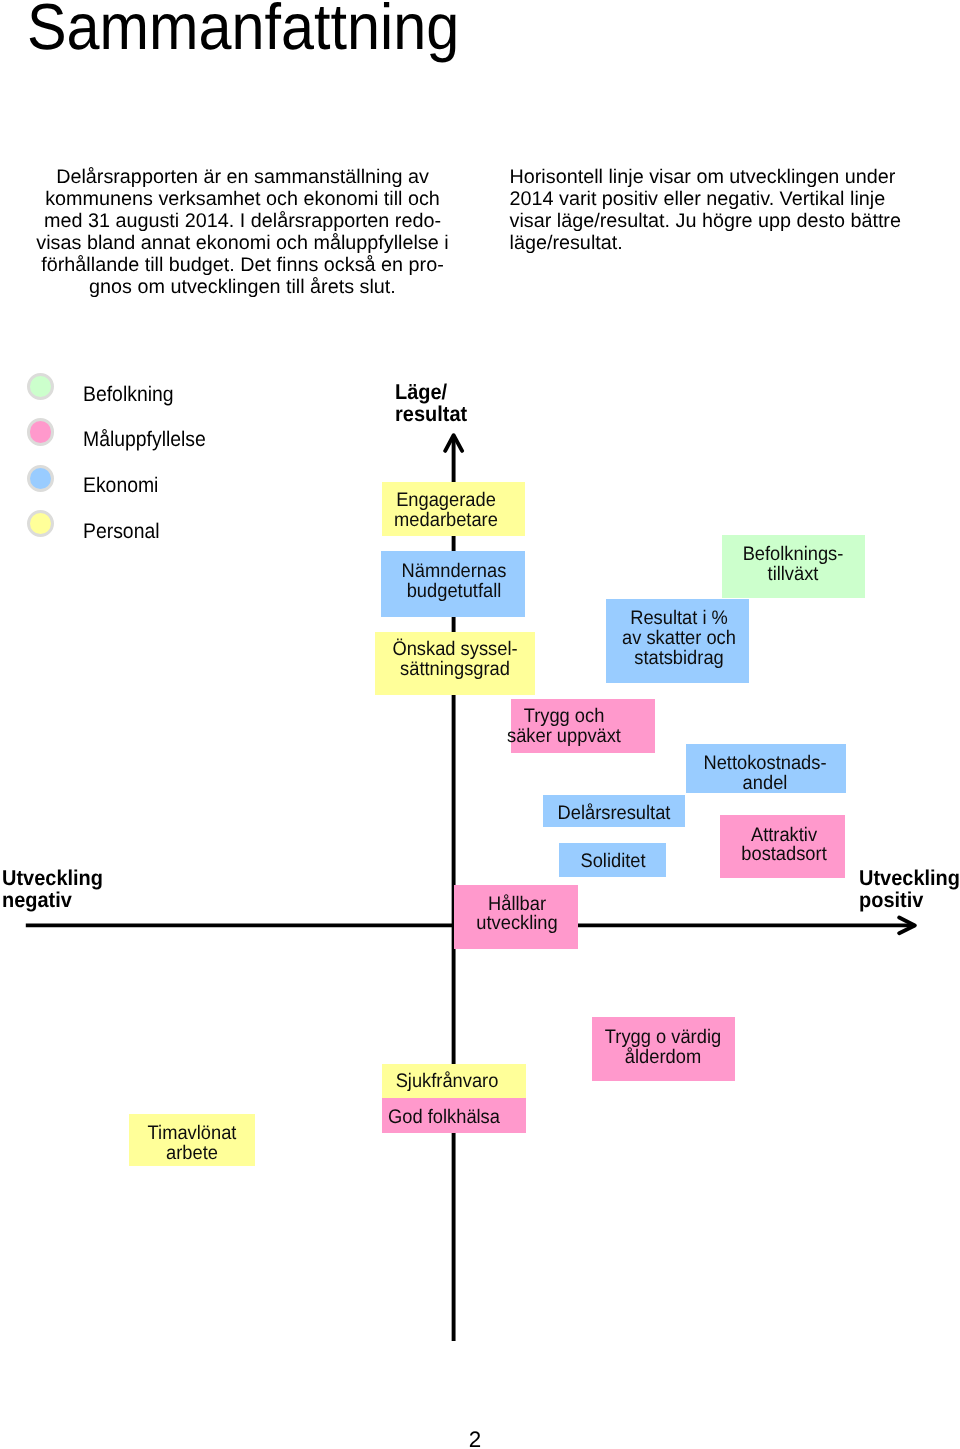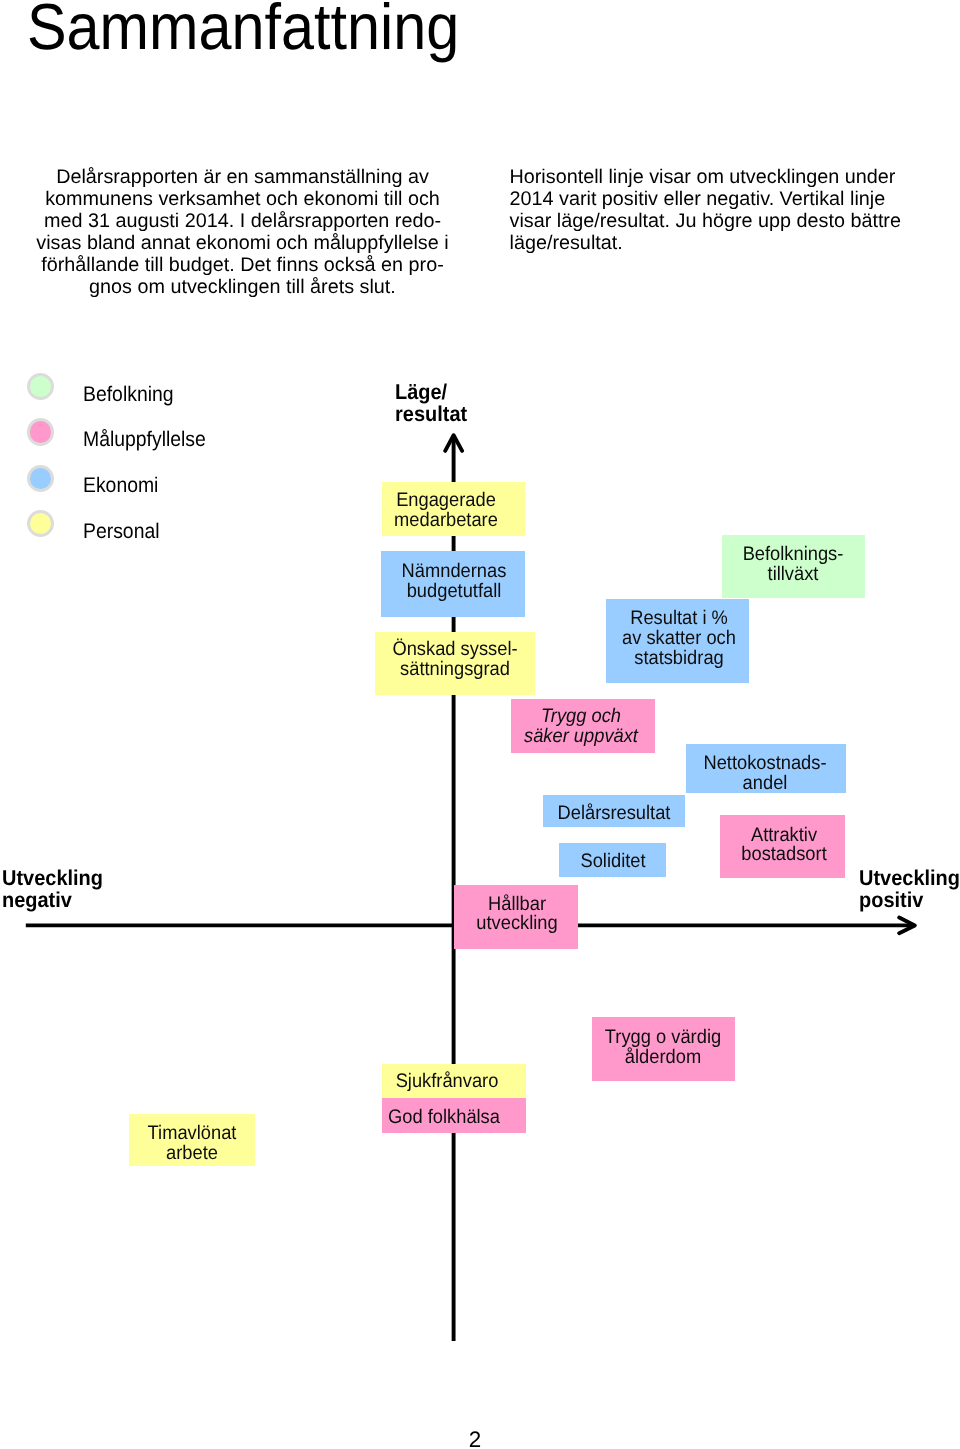--- a/index.html
+++ b/index.html
@@ -129,21 +129,21 @@
           <div class="box-line">tillväxt</div>
         </div>
       </div>
       <div class="box-clip" style="left: 605.9px; top: 599px; width: 143.5px; height: 84.2px;">
         <div class="box-text" style="left: -127.4px; top: 10.1px; width: 400px;">
           <div class="box-line">Resultat i %</div>
           <div class="box-line">av skatter och</div>
           <div class="box-line">statsbidrag</div>
         </div>
       </div>
-      <div class="box-clip" style="left: 509px; top: 699.4px; width: 144px; height: 53.7px; font-style: italic;">
+      <div class="box-clip" style="left: 492px; top: 699.4px; width: 144px; height: 53.7px;">
         <div class="box-text" style="left: -127.7px; top: 8.1px; width: 400px;">
           <div class="box-line">Trygg och</div>
           <div class="box-line">säker uppväxt</div>
         </div>
       </div>
       <div class="box-clip" style="left: 685.5px; top: 744px; width: 160.2px; height: 48.8px;">
         <div class="box-text" style="left: -120.8px; top: 9.9px; width: 400px;">
           <div class="box-line">Nettokostnads-</div>
           <div class="box-line">andel</div>
         </div>

